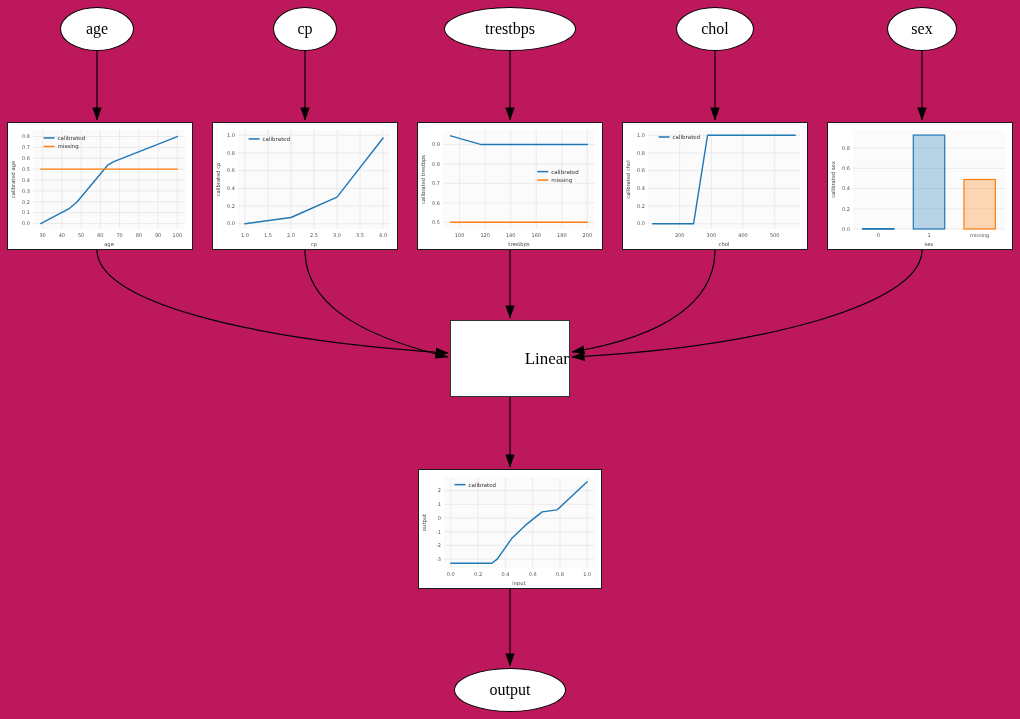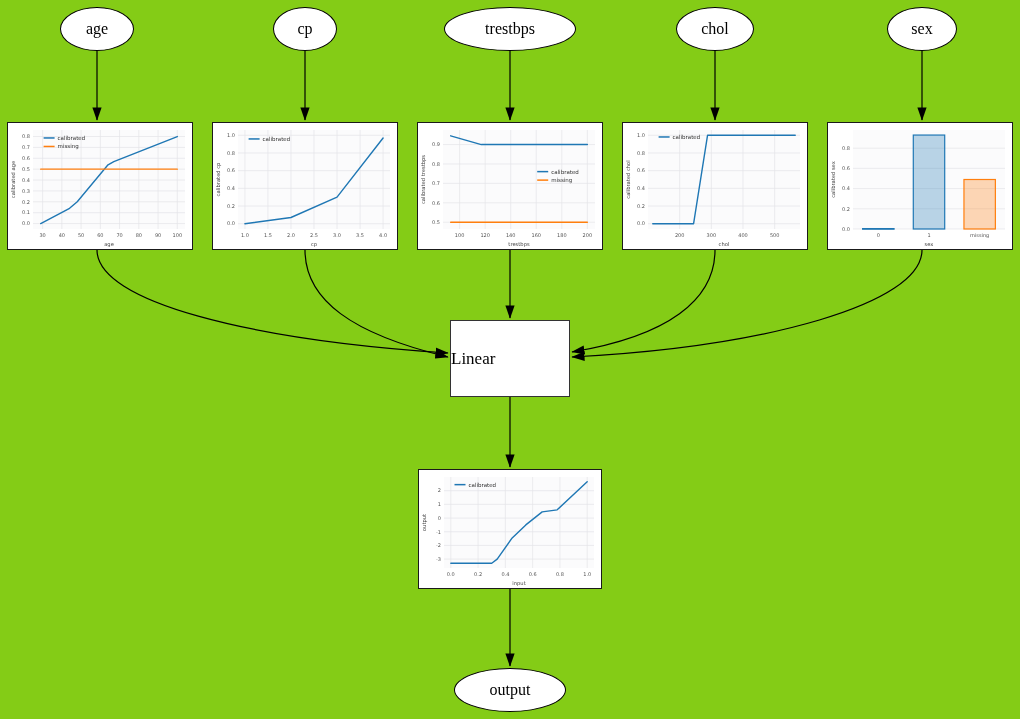--- a/index.html
+++ b/index.html
@@ -1,29 +1,29 @@
 <!DOCTYPE html>
 <html><head>
 <meta charset="utf-8">
 <style>
   html,body{margin:0;padding:0;background:#ffffff;}
   #canvas{
-    position:relative;width:1020px;height:719px;background:#84cc16;
+    position:relative;width:1020px;height:719px;background:#be185d;
     font-family:"DejaVu Sans",sans-serif;overflow:hidden;
   }
   #edges{position:absolute;left:0;top:0;}
   .node-ellipse{
     position:absolute;border:1px solid #000;border-radius:50%;
     background:#fff;display:flex;align-items:center;justify-content:center;
     font-family:"Liberation Serif","DejaVu Serif",serif;font-size:16px;color:#000;
     box-sizing:border-box;
   }
   .linear-box{
     position:absolute;border:1.5px solid #333;background:#fff;
-    display:flex;align-items:center;justify-content:flex-start;
+    display:flex;align-items:center;justify-content:flex-end;
     font-family:"Liberation Serif","DejaVu Serif",serif;font-size:17px;color:#000;
     box-sizing:border-box;
   }
   .tile{
     position:absolute;border:1px solid #1a1a1a;background:#fff;box-sizing:border-box;
   }
   .tile svg{display:block;}
 </style>
 </head>
 <body>

